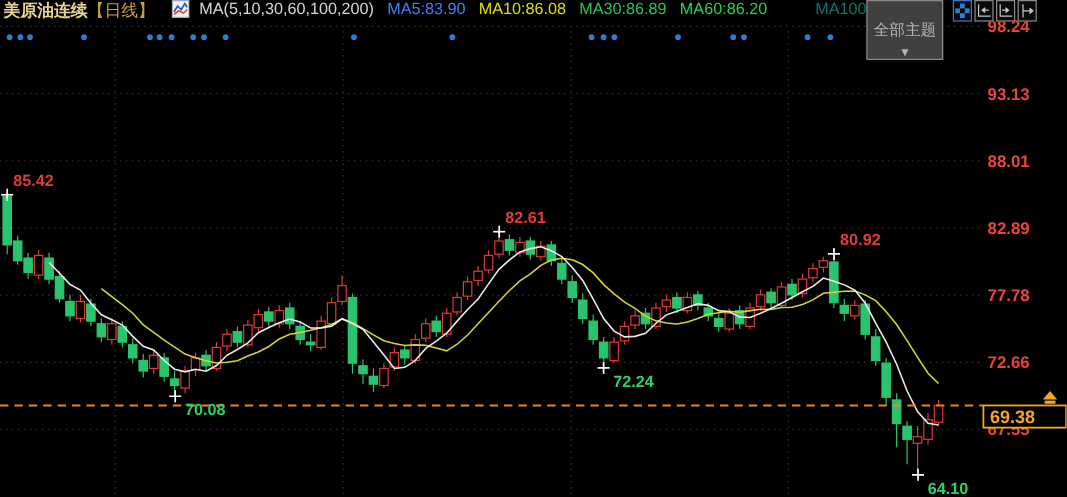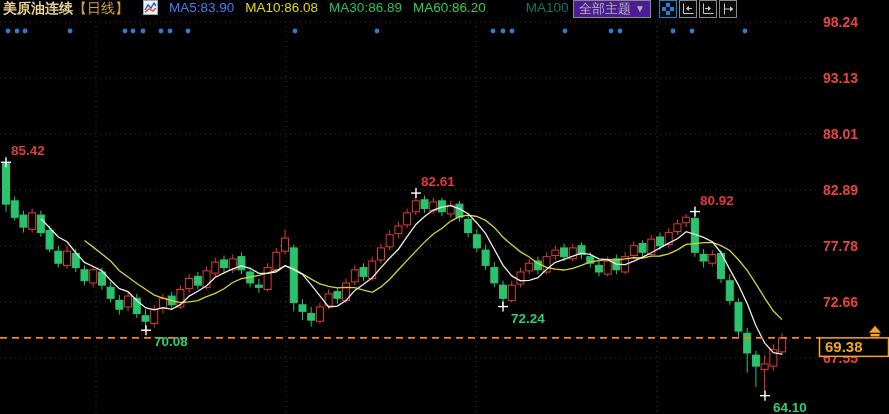--- a/index.html
+++ b/index.html
@@ -8,22 +8,22 @@
   #chart{position:absolute;left:0;top:0;}
   header{position:absolute;left:0;top:0;width:754px;height:22px;display:flex;
          align-items:flex-start;z-index:5;font-size:13px;white-space:nowrap;}
   .title{color:#e7d292;font-weight:bold;margin-left:3px;font-size:14px;}
   .period{color:#cfa035;font-weight:normal;font-size:14px;}
   .mini-icon{margin-left:14px;display:inline-flex;}
   .settings{color:#d6d6d6;margin-left:8px;font-size:13.5px;}
   #ma-values span{margin-left:11px;font-size:13.5px;}
   .spacer{flex:1;}
   .dropdown{border:1px solid #8a8a8a;color:#b5b5b5;height:16px;line-height:16px;
-            padding:0 5px;display:flex;align-items:center;gap:4px;cursor:pointer;
-            background:#4c1d95;margin-right:7px;font-size:13px;}
+            padding:16px 5px;display:flex;align-items:center;gap:4px;cursor:pointer;
+            background:#404040;margin-right:7px;font-size:13px;flex-direction:column;}
   .dropdown .arr{font-size:10px;color:#b5b5b5;}
   .tbtn{width:18px;height:18px;padding:0;margin:0 1px;background:#0a0a0a;
         border:1px solid #8a8a8a;display:inline-flex;align-items:center;
         justify-content:center;cursor:pointer;}
   .tbtn.active{border-color:#2a7fd0;}
   .tbtn:last-child{margin-right:17px;}
 </style>
 </head>
 <body>
 
@@ -294,20 +294,21 @@
   <header>
     <span class="title">美原油连续</span>
     <span class="period">【日线】</span>
     <span class="mini-icon">
       <svg width="15" height="15" viewBox="0 0 15 15">
         <rect x="0.5" y="0.5" width="14" height="14" fill="#f2f2f2" stroke="#9ab" stroke-width="1"></rect>
         <polyline points="2,10 5,5 8,8 11,3 13,6" fill="none" stroke="#2255cc" stroke-width="1.4"></polyline>
         <polyline points="2,12 6,9 10,11 13,8" fill="none" stroke="#dd3333" stroke-width="1.2"></polyline>
       </svg>
     </span>
+    <span class="settings">MA(5,10,30,60,100,200)</span>
     <span id="ma-values"><span style="color: #3b82f6;">MA5:83.90</span><span style="color: rgb(223, 223, 0);">MA10:86.08</span><span style="color: #22c55e;">MA30:86.89</span><span style="color: rgb(43, 210, 75);">MA60:86.20</span><span style="color: #0f766e; margin-left: 40px;">MA100</span></span>
     <div class="spacer"></div>
     <div class="dropdown">
       <span>全部主题</span>
       <span class="arr">▼</span>
     </div>
     <button class="tbtn active">
       <svg width="14" height="14" viewBox="0 0 14 14">
         <g fill="#2a7fd0">
           <rect x="5" y="1" width="4" height="4"></rect>

